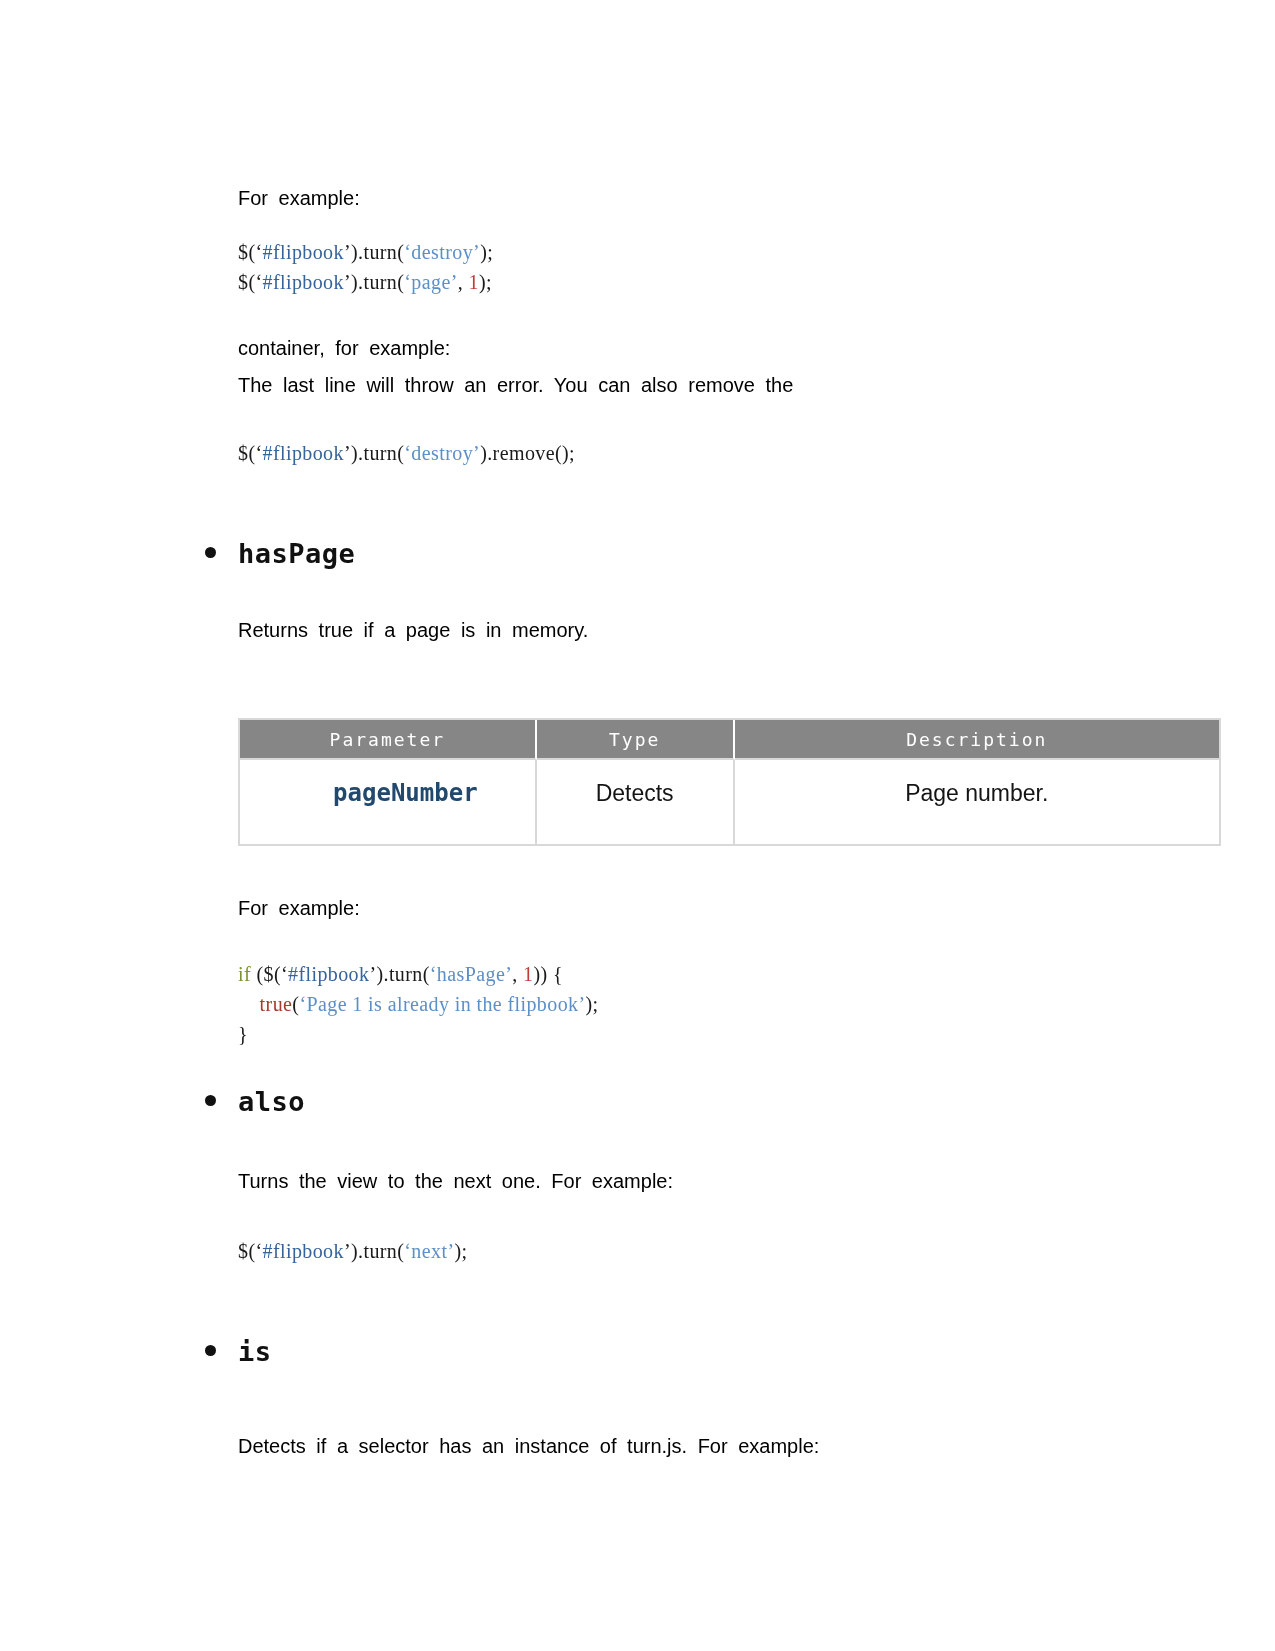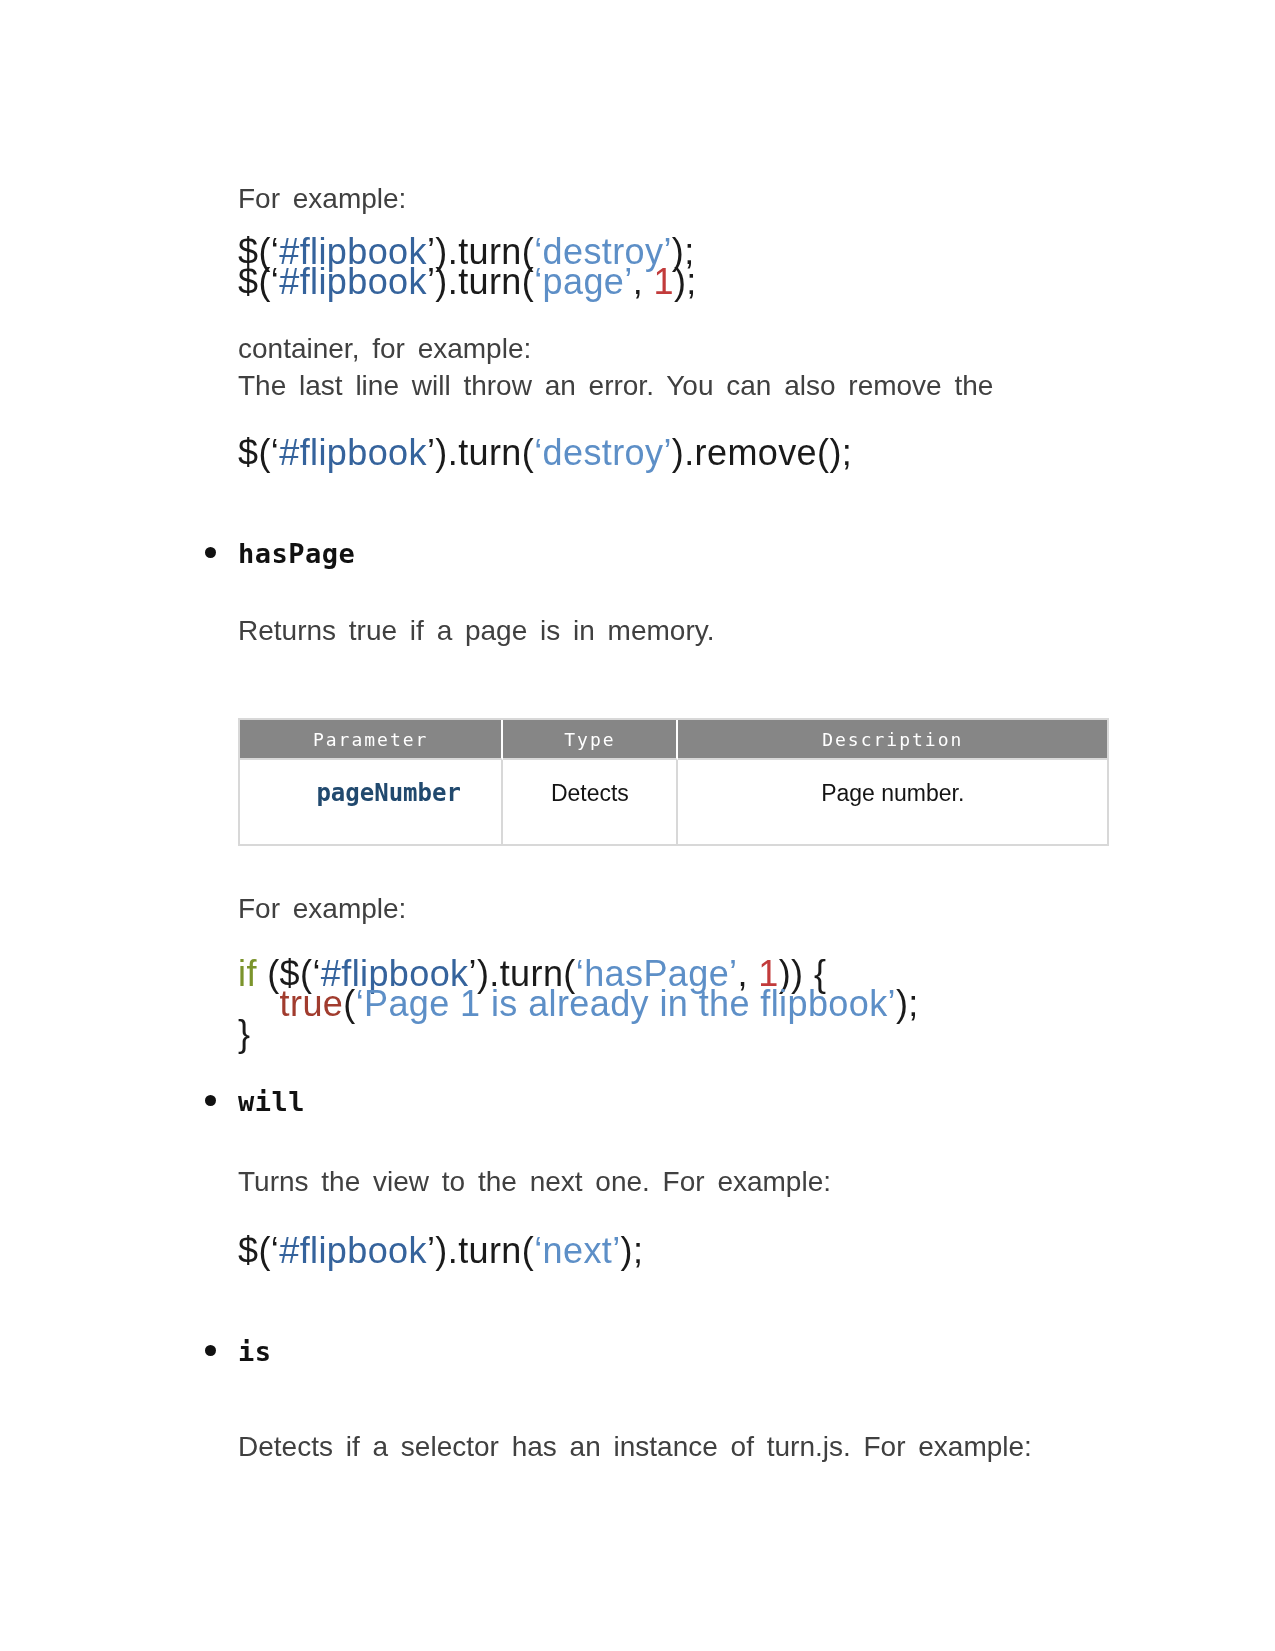--- a/index.html
+++ b/index.html
@@ -7,30 +7,30 @@
   .page {
     position:relative;
     width:1275px; height:1651px;
     background:#ffffff;
     font-family:"Liberation Sans", sans-serif;
     color:#141414;
     overflow:hidden;
   }
   .body-text {
     position:absolute;
-    font-size:28px;
+    font-size:20px;
     line-height:37px;
     word-spacing:5px;
-    color:#404040;
+    color:#000000;
     white-space:nowrap;
   }
   .code-block {
     position:absolute;
-    font-family:Liberation Sans, sans-serif;
-    font-size:36px;
+    font-family:Liberation Serif, serif;
+    font-size:20px;
     letter-spacing:0.4px;
     line-height:30px;
     color:#1a1a1a;
   }
   .code-line { white-space:pre; }
   .tk-plain { color:#1a1a1a; }
   .tk-sel   { color:var(--sel,#35639c); }
   .tk-str   { color:var(--str,#5d8fc7); }
   .tk-num   { color:var(--num,#c23b3b); }
   .tk-kw    { color:var(--kw,#7b942c); }
@@ -52,21 +52,21 @@
     margin-left:22px;
     font-family:"DejaVu Sans Mono", monospace;
     font-weight:bold;
     font-size:27px;
     color:#111111;
     letter-spacing:0.5px;
   }
   .params-table {
     position:absolute;
     left:238px; top:718px;
-    width:871px;
+    width:983px;
     border-collapse:separate;
     border-spacing:0;
     border:2px solid #d8d8d8;
   }
   .params-table th {
     background:var(--th,#868686);
     color:#ffffff;
     font-family:"DejaVu Sans Mono", monospace;
     font-weight:normal;
     font-size:18px;
@@ -149,21 +149,21 @@
   <div class="body-text" style="left:238px; top:890px;">For example:</div>
 
   <div class="code-block" style="left:238px; top:946px;margin-top:13px;">
       <div class="code-line"><span class="tk-kw">if</span><span class="tk-plain"> ($(‘</span><span class="tk-sel">#flipbook</span><span class="tk-plain">’).turn(</span><span class="tk-str">‘hasPage’</span><span class="tk-plain">, </span><span class="tk-num">1</span><span class="tk-plain">)) {</span></div>
       <div class="code-line"><span class="tk-plain">    </span><span class="tk-fn">true</span><span class="tk-plain">(</span><span class="tk-str">‘Page 1 is already in the flipbook’</span><span class="tk-plain">);</span></div>
       <div class="code-line"><span class="tk-plain">}</span></div>
     </div>
 
   <div class="method-heading" style="top:1086px;">
     <span class="bullet"></span>
-    <span class="method-title">will</span>
+    <span class="method-title">also</span>
   </div>
 
   <div class="body-text" style="left:238px; top:1163px;">Turns the view to the next one. For example:</div>
 
   <div class="code-block" style="left:238px; top:1236px;">
       <div class="code-line"><span class="tk-plain">$(‘</span><span class="tk-sel">#flipbook</span><span class="tk-plain">’).turn(</span><span class="tk-str">‘next’</span><span class="tk-plain">);</span></div>
     </div>
 
   <div class="method-heading" style="top:1336px;">
     <span class="bullet"></span>

